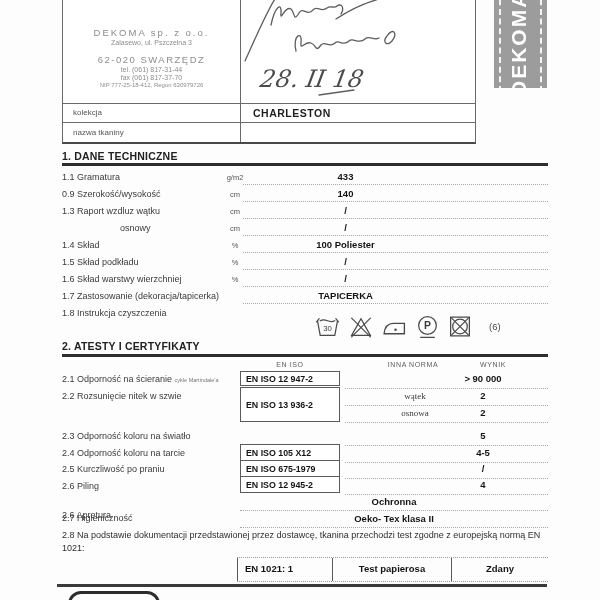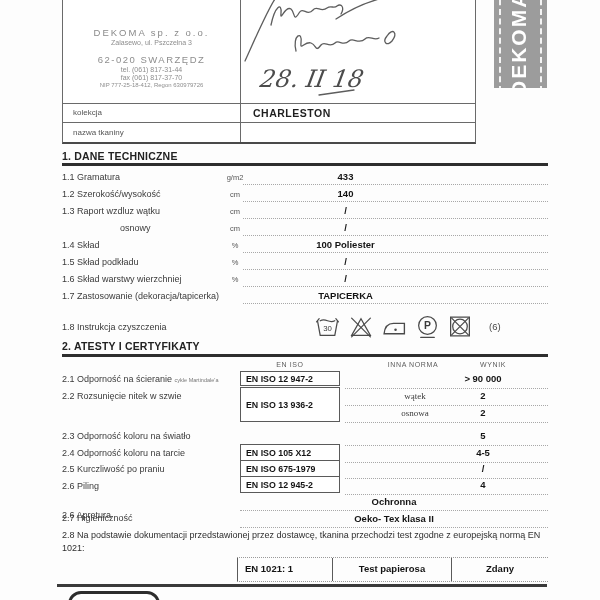--- a/index.html
+++ b/index.html
@@ -110,21 +110,21 @@
   <div class="sec-title" style="top:150px;">1. DANE TECHNICZNE</div>
   <div class="sec-rule" style="top:163px;"></div>
 
   <div class="s1row" style="top:169px;">
     <span class="s1-label">1.1 Gramatura</span>
     <span class="s1-unit">g/m2</span>
     <span class="s1-line"></span>
     <span class="s1-val">433</span>
   </div>
   <div class="s1row" style="top:186px;">
-    <span class="s1-label">1.2 Szerokość/wysokość</span>
+    <span class="s1-label">0.9 Szerokość/wysokość</span>
     <span class="s1-unit">cm</span>
     <span class="s1-line"></span>
     <span class="s1-val">140</span>
   </div>
   <div class="s1row" style="top:203px;">
     <span class="s1-label">1.3 Raport wzdluz wątku</span>
     <span class="s1-unit">cm</span>
     <span class="s1-line"></span>
     <span class="s1-val">/</span>
   </div>
@@ -150,21 +150,21 @@
     <span class="s1-label">1.6 Skład warstwy wierzchniej</span>
     <span class="s1-unit">%</span>
     <span class="s1-line"></span>
     <span class="s1-val">/</span>
   </div>
   <div class="s1row" style="top:288px;">
     <span class="s1-label">1.7 Zastosowanie (dekoracja/tapicerka)</span>
     <span class="s1-line"></span>
     <span class="s1-val">TAPICERKA</span>
   </div>
-  <div class="s1row" style="top:319px;">
+  <div class="s1row" style="top:305px;">
     <span class="s1-label">1.8 Instrukcja czyszczenia</span>
   </div>
 
   <div class="care-row">
     <svg width="27" height="25" viewBox="0 0 24 24">
       <g fill="none" stroke="#4a4a4a" stroke-width="1.2" stroke-linecap="round">
         <path d="M2.5,7 L5,20.5 L19,20.5 L21.5,7"></path>
         <path d="M1.5,7.5 L4,4.5 M22.5,7.5 L20,4.5"></path>
         <path d="M5,6.5 Q8,5 12,6.5 Q16,8 19,6.5"></path>
       </g>

